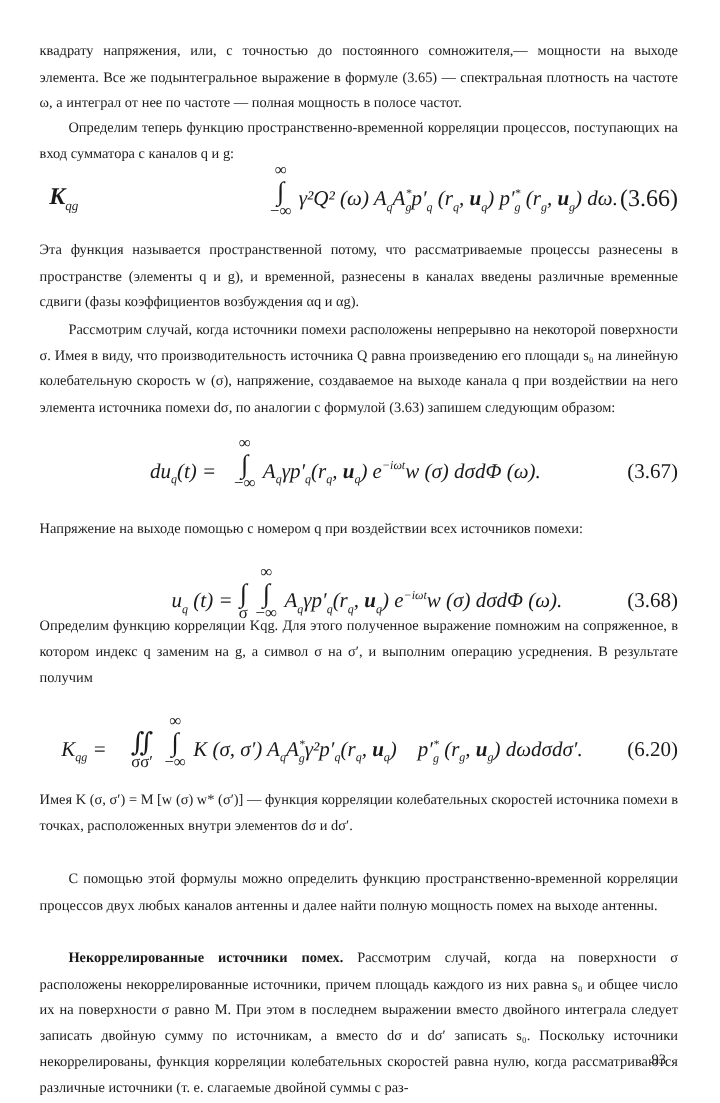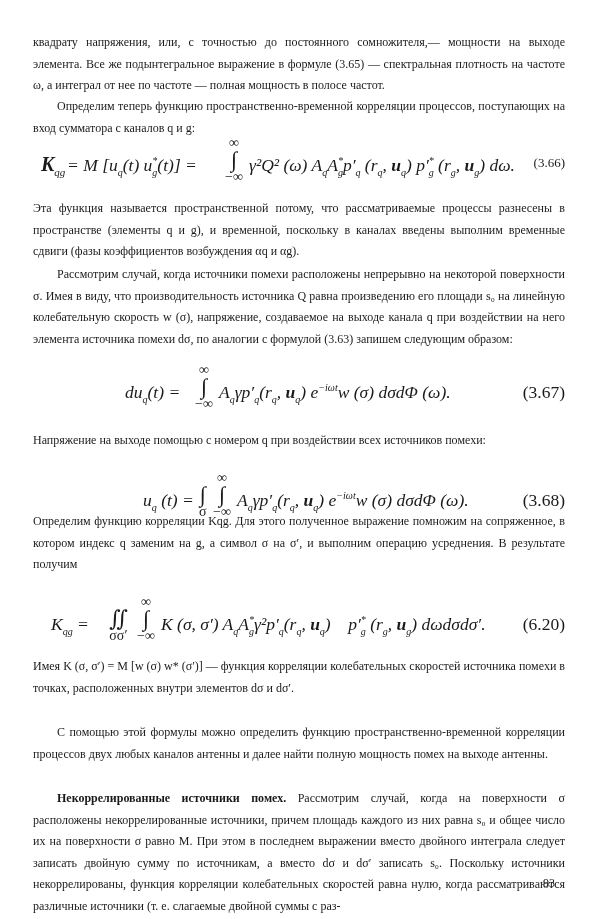--- a/index.html
+++ b/index.html
@@ -20,31 +20,30 @@
 <body>
 
 <div class="page">
 
   <p class="p" style="position:absolute;top:0;width:532px;">квадрату напряжения, или, с точностью до постоянного сомножителя,— мощности на выходе элемента. Все же подынтегральное выражение в формуле (3.65) — спектральная плотность на частоте ω, а интеграл от нее по частоте — полная мощность в полосе частот.</p>
 
   <p class="p indent" style="position:absolute;top:64px;width:532px;">Определим теперь функцию пространственно-временной корреляции процессов, поступающих на вход сумматора с каналов q и g:</p>
 
   <div class="eq" style="position:absolute;top:109px;left:-8px;width:540px;height:52px;">
     <span style="position:absolute;top:12px;left:16px;font-size:20px;"><b><i>K</i></b><sub style="font-size:11px;">qg</sub></span>
-    <span style="position:absolute;top:14px;left:42px;">= M [u<sub style="font-size:10px;">q</sub>(t) u<sup style="font-size:10px;">*</sup><sub style="font-size:10px;margin-left:-5px;">g</sub>(t)] =</span>
     <span class="limits" style="position:absolute;top:-4px;left:200px;">
       <span>∞</span>
       <span class="sym">∫</span>
       <span>−∞</span>
     </span>
     <span style="position:absolute;top:14px;left:224px;">γ²Q² (ω) A<sub style="font-size:10px;">q</sub>A<sup style="font-size:10px;">*</sup><sub style="font-size:10px;margin-left:-5px;">g</sub>p′<sub style="font-size:10px;">q</sub> (r<sub style="font-size:10px;">q</sub>, <b>u</b><sub style="font-size:10px;">q</sub>) p′<sup style="font-size:10px;">*</sup><sub style="font-size:10px;margin-left:-5px;">g</sub> (r<sub style="font-size:10px;">g</sub>, <b>u</b><sub style="font-size:10px;">g</sub>) dω.</span>
-    <span class="eqnum" style="top:14px;font-size:13px;">(3.66)</span>
+    <span class="eqnum" style="top:14px;font-size:20px;">(3.66)</span>
   </div>
 
-  <p class="p" style="position:absolute;top:166px;width:532px;">Эта функция называется пространственной потому, что рассматриваемые процессы разнесены в пространстве (элементы q и g), и временной, поскольку в каналах введены выполним временные сдвиги (фазы коэффициентов возбуждения αq и αg).</p>
+  <p class="p" style="position:absolute;top:166px;width:532px;">Эта функция называется пространственной потому, что рассматриваемые процессы разнесены в пространстве (элементы q и g), и временной, разнесены в каналах введены различные временные сдвиги (фазы коэффициентов возбуждения αq и αg).</p>
 
   <p class="p indent" style="position:absolute;top:232px;width:532px;">Рассмотрим случай, когда источники помехи расположены непрерывно на некоторой поверхности σ. Имея в виду, что производительность источника Q равна произведению его площади s₀ на линейную колебательную скорость w (σ), напряжение, создаваемое на выходе канала q при воздействии на него элемента источника помехи dσ, по аналогии с формулой (3.63) запишем следующим образом:</p>
 
   <div class="eq" style="position:absolute;top:338px;left:92px;width:440px;height:52px;">
     <span style="position:absolute;top:12px;left:0;">du<sub style="font-size:10px;">q</sub>(t) =</span>
     <span class="limits" style="position:absolute;top:-6px;left:70px;">
       <span>∞</span>
       <span class="sym">∫</span>
       <span>−∞</span>
     </span>

